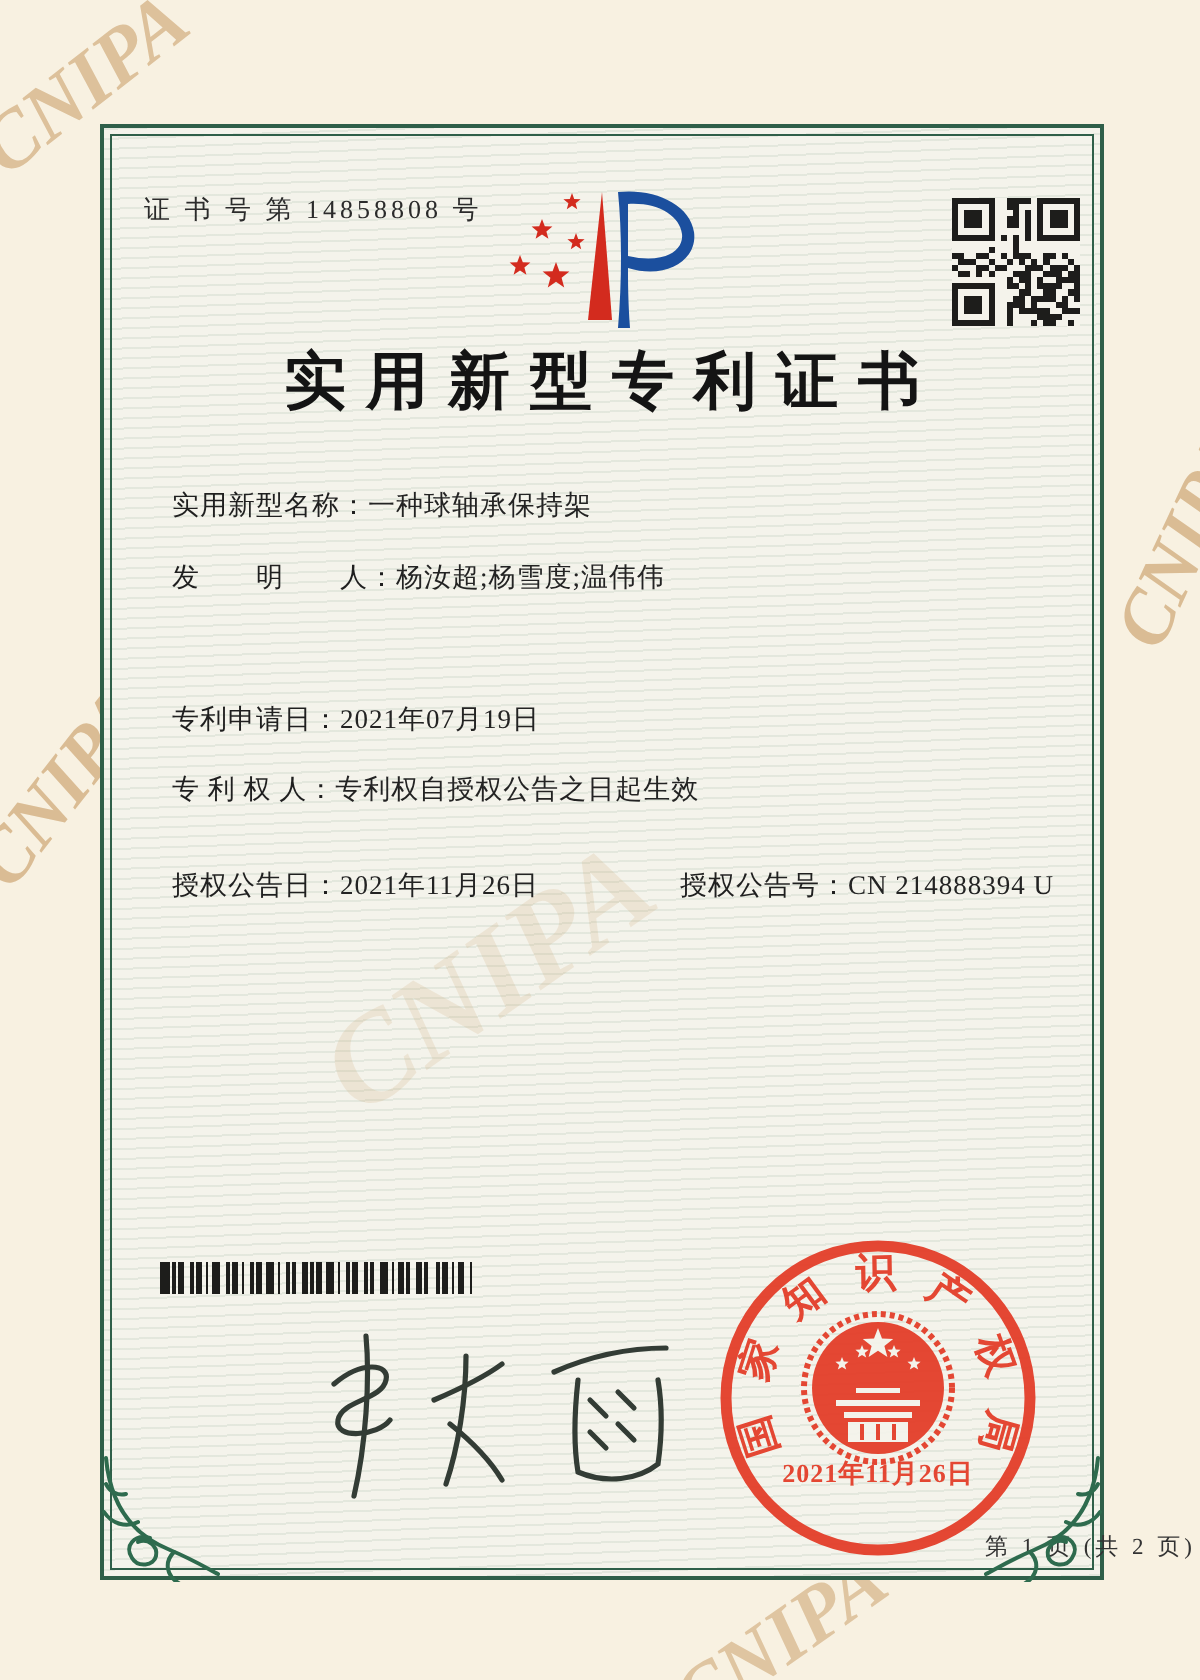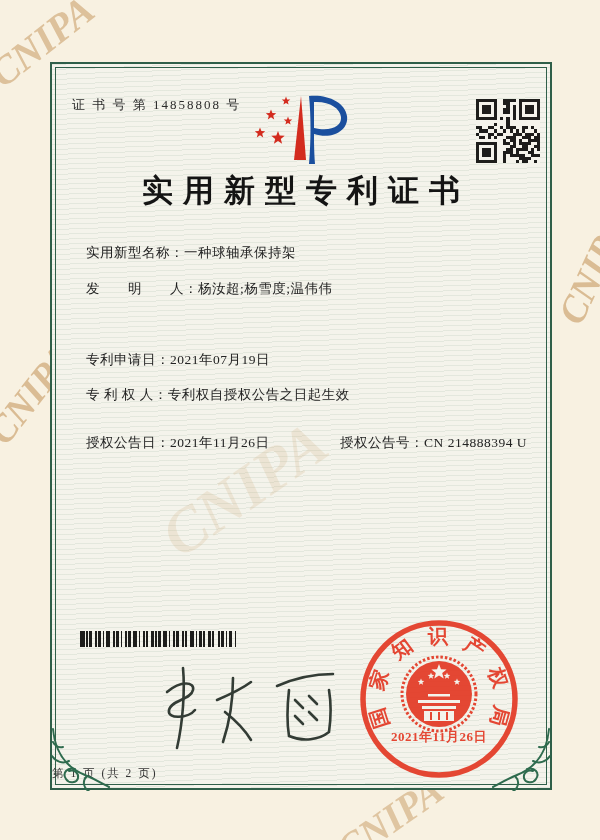--- a/index.html
+++ b/index.html
@@ -19,22 +19,22 @@
   .grant2{position:absolute;left:254px;top:0;}
   .paras{position:absolute;left:28px;top:424px;width:452px;font-size:12px;line-height:19px;color:#3a3a3a;}
   .paras p{margin:0;text-indent:2em;}
   .barcode{position:absolute;left:28px;top:567px;height:16px;font-size:0;white-space:nowrap;}
   .barcode span{display:inline-block;height:16px;vertical-align:top;}
   .director{position:absolute;left:38px;top:624px;font-family:"Liberation Sans",sans-serif;
             font-weight:bold;font-size:15px;color:#2b2b2b;letter-spacing:3px;}
   .director div{margin-bottom:11px;}
   .sig{position:absolute;left:85px;top:596px;}
   .seal{position:absolute;left:302px;top:550px;opacity:0.93;}
-  .pageinfo{position:absolute;left:0;top:702px;width:100%;text-align:left;font-size:11.5px;
-            color:#333;letter-spacing:2px;}
+  .pageinfo{position:absolute;left:0;top:702px;width:100%;text-align:right;font-size:11.5px;
+            color:#333;letter-spacing:2px;padding-left:48px;}
   .note{position:absolute;left:0;top:798px;width:100%;text-align:center;font-size:12px;color:#222;letter-spacing:2px;}
   .ornament{position:absolute;}
   .logo{position:absolute;left:193px;top:24px;}
   .qr{position:absolute;left:424px;top:35px;}
 </style>
 </head>
 <body>
 
 <div class="page">
 

